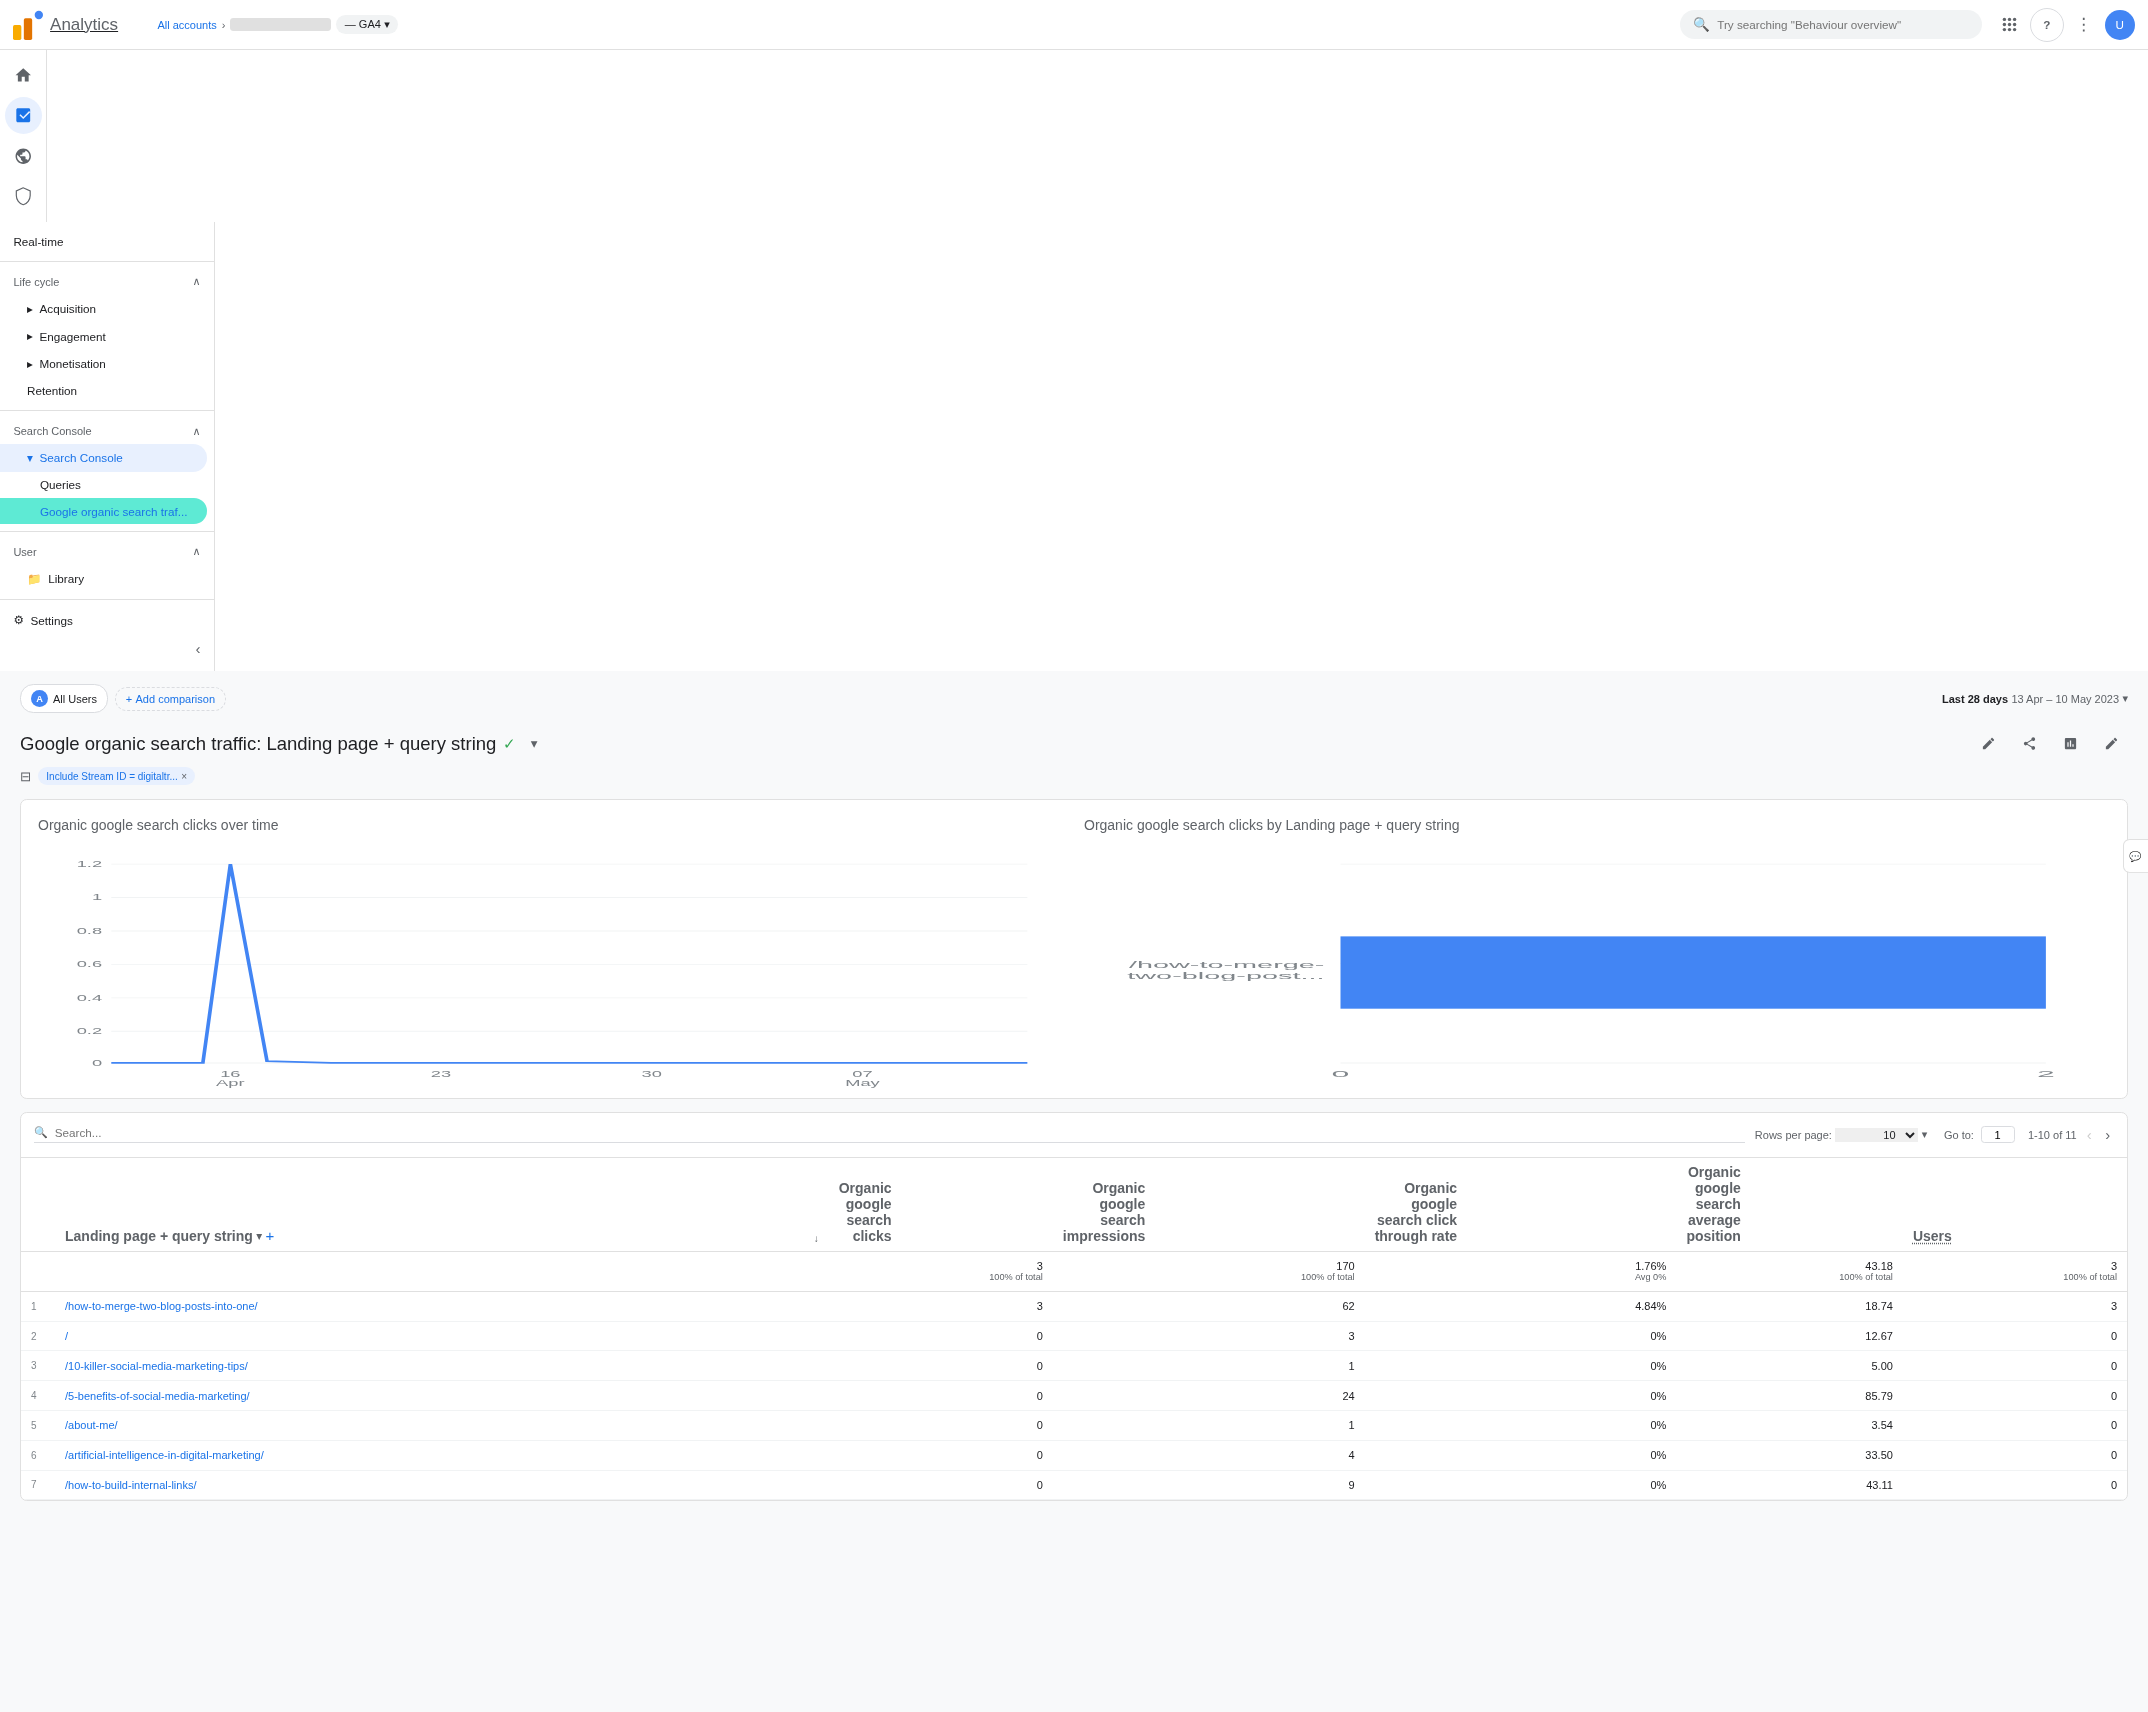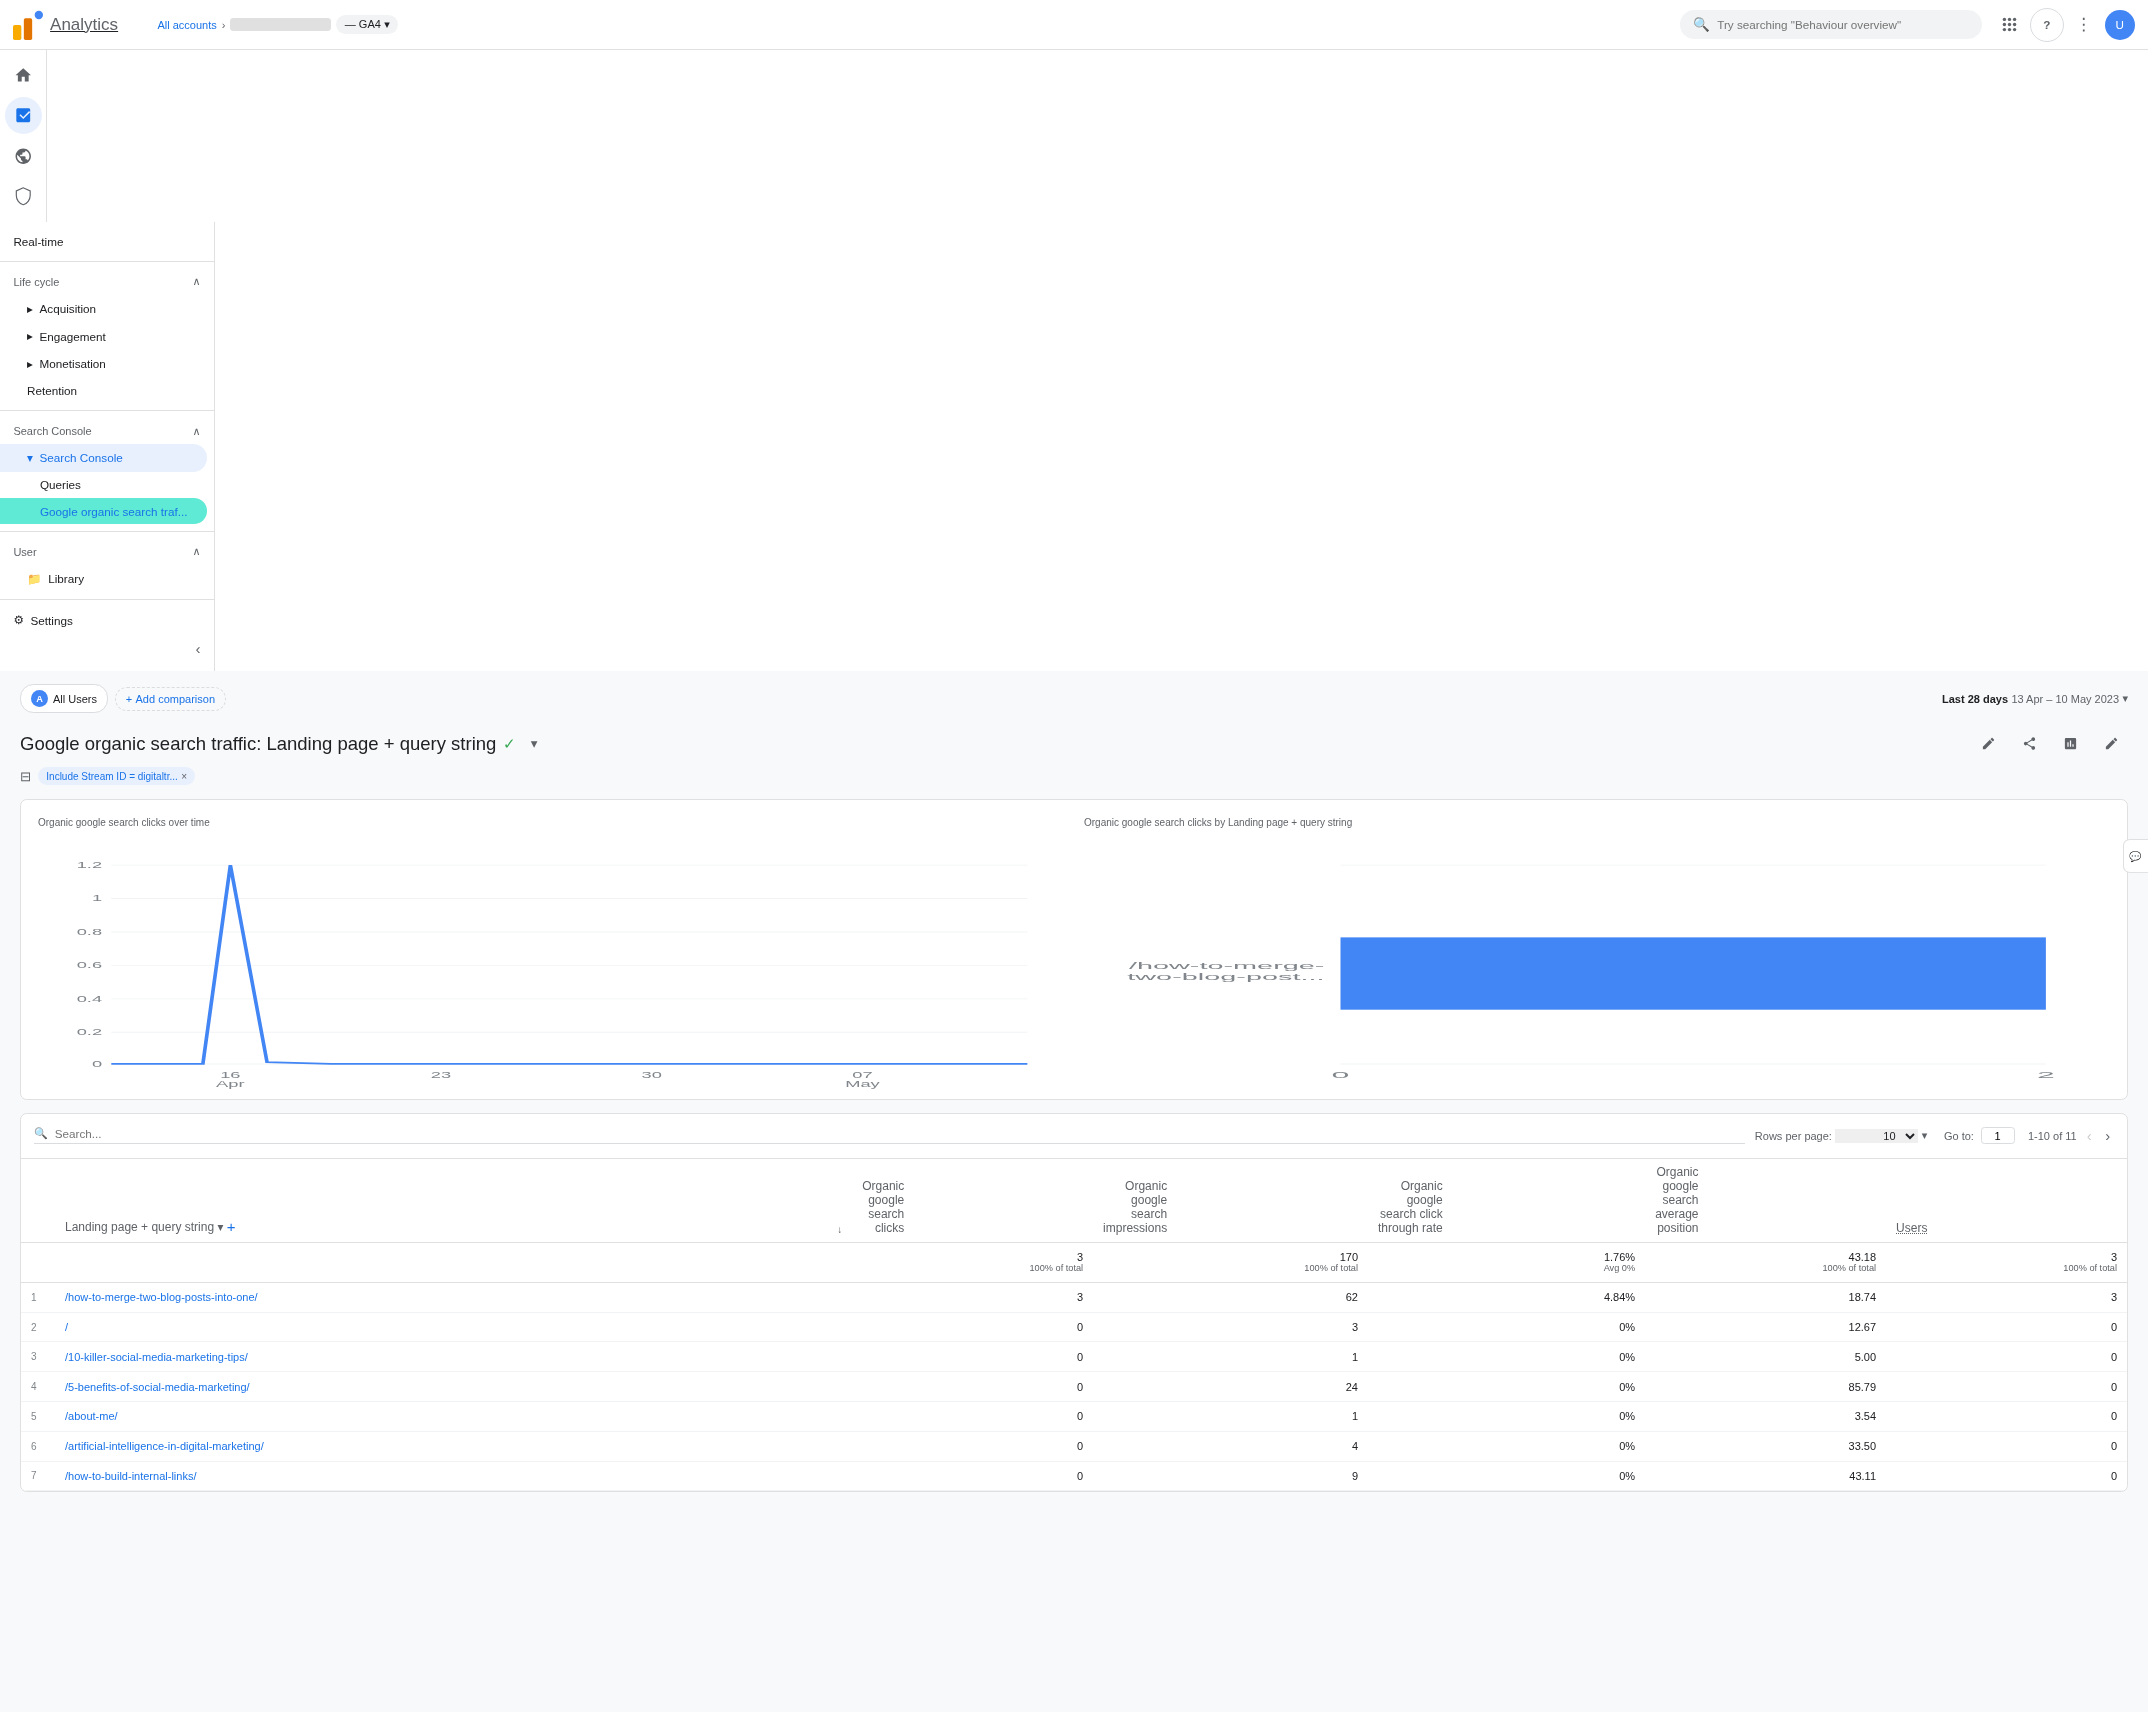--- a/index.html
+++ b/index.html
@@ -65,21 +65,21 @@
     .page-title { font-size: 18.5px; font-weight: 400; color: #202124; display: flex; align-items: center; gap: 6.7px; }
     .verified-icon { color: #34a853; font-size: 15px; }
     .title-actions { display: flex; gap: 6.7px; }
     .filter-bar { display: flex; align-items: center; gap: 6.7px; margin-bottom: 13.4px; }
     .filter-chip { display: flex; align-items: center; gap: 3.4px; background: #e8f0fe; border-radius: 13.4px; padding: 3.4px 8.4px; font-size: 10px; color: #1a73e8; cursor: pointer; }
     .filter-chip .close { color: #5f6368; cursor: pointer; }
 
     
     .charts-container { background: #fff; border-radius: 6.7px; border: 0.8px solid #e0e0e0; margin-bottom: 13.4px; padding: 17px; }
     .charts-grid { display: grid; grid-template-columns: 1fr 1fr; gap: 20px; }
-    .chart-title { font-size: 10px; color: #5f6368; margin-bottom: 19px; }
+    .chart-title { font-size: 14px; color: #5f6368; margin-bottom: 13px; }
     .line-chart-area { position: relative; height: 235px; }
     .bar-chart-area { position: relative; height: 235px; }
 
     
     .table-container { background: #fff; border-radius: 6.7px; border: 0.8px solid #e0e0e0; padding: 0; overflow: hidden; }
     .table-toolbar { display: flex; align-items: center; padding: 10px 13.4px; gap: 10px; border-bottom: 0.8px solid #e0e0e0; }
     .table-search { display: flex; align-items: center; gap: 6.7px; flex: 1; border-bottom: 0.8px solid #dadce0; padding-bottom: 3.4px; }
     .table-search input { border: none; outline: none; font-size: 11.7px; width: 100%; }
     .pagination-area { display: flex; align-items: center; gap: 6.7px; margin-left: auto; font-size: 11px; color: #5f6368; }
     .rows-per-page { display: flex; align-items: center; gap: 3.4px; }
@@ -93,21 +93,21 @@
     th { padding: 6.7px 10px; font-size: 10px; font-weight: 500; color: #5f6368; text-align: right; vertical-align: bottom; }
     th.left { text-align: left; }
     td { padding: 8.4px 10px; font-size: 11px; color: #202124; border-bottom: 0.8px solid #f1f3f4; text-align: right; }
     td.left { text-align: left; }
     td.row-num { color: #80868b; font-size: 10px; }
     .totals-row td { font-weight: 500; border-bottom: 1.7px solid #e0e0e0; }
     .totals-sub { font-size: 9.2px; color: #5f6368; display: block; }
     .underlined { text-decoration: underline dotted; cursor: help; }
 
     
-    .col-header-btn { display: flex; flex-direction: column; align-items: flex-end; gap: 1.7px; cursor: pointer; background: none; border: none; font-size: 12px; font-weight: 400; color: #5f6368; text-align: right; }
+    .col-header-btn { display: flex; flex-direction: column; align-items: flex-end; gap: 1.7px; cursor: pointer; background: none; border: none; font-size: 14px; font-weight: 700; color: #5f6368; text-align: right; }
     .col-header-btn.left { align-items: flex-start; }
 
     
     .dim-header { display: flex; align-items: center; gap: 3.4px; }
     .add-dim-btn { color: #1a73e8; font-size: 15px; cursor: pointer; background: none; border: none; }
 
     
     .chart-svg { width: 100%; height: 100%; overflow: visible; }
     .chart-line { fill: none; stroke: #4285f4; stroke-width: 2; }
     .chart-axis-label { font-size: 10px; fill: #80868b; }

